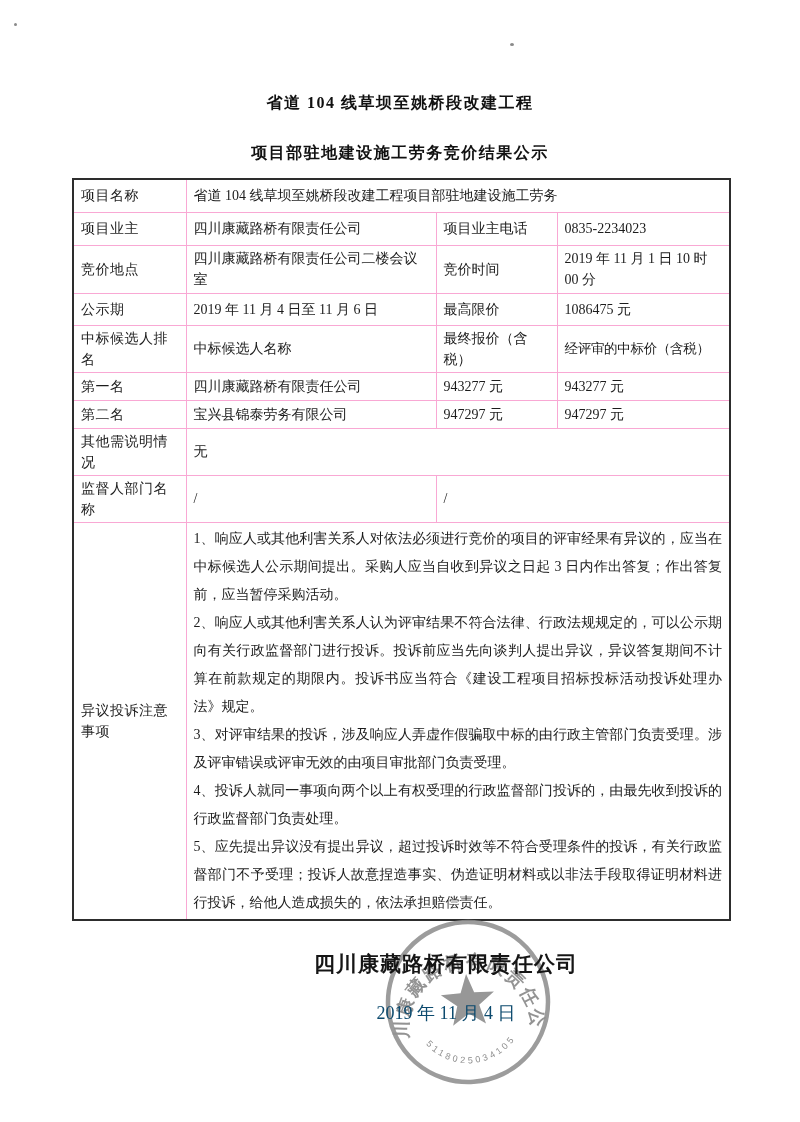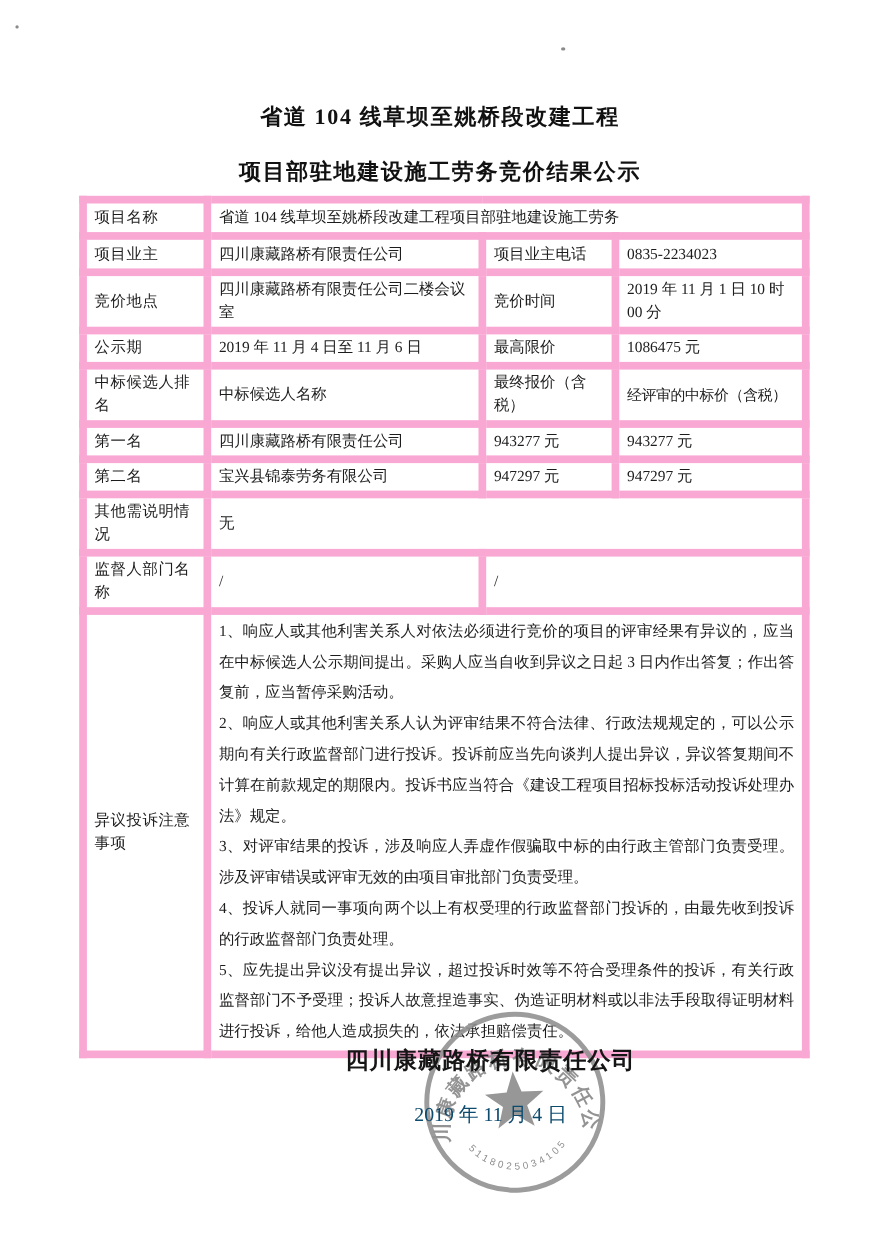--- a/index.html
+++ b/index.html
@@ -4,31 +4,31 @@
 <style>
   html,body{margin:0;padding:0;}
   body{
     width:800px;height:1122px;position:relative;background:#ffffff;
     font-family:"Liberation Serif","DejaVu Serif",serif;color:#1c1c1c;
     overflow:hidden;
   }
   .speck{position:absolute;background:#8a8a8a;border-radius:50%;}
   .title{
     position:absolute;left:0;width:800px;text-align:center;
-    font-size:20px;font-weight:bold;letter-spacing:1.5px;color:#111;
+    font-size:16px;font-weight:bold;letter-spacing:1.5px;color:#111;
   }
   #title1{top:93px;}
   #title2{top:143px;}
   table.doc{
     position:absolute;left:72px;top:178px;width:657px;height:704px;
     border-collapse:collapse;table-layout:fixed;
     font-size:14px;color:#1c1c1c;
   }
   table.doc td{
-    border:7px solid #f9a8d4;
+    border:1px solid #f9a8d4;
     padding:2px 7px;vertical-align:middle;line-height:21px;
     overflow:hidden;
   }
   table.doc{border:2px solid #2d2d2d;}
   td.lbl{letter-spacing:0.5px;}
   tr.r1{height:33px;} tr.r2{height:33px;margin-left:47px;} tr.r3{height:48px;}
   tr.r4{height:32px;} tr.r5{height:29px;} tr.r6{height:28px;}
   tr.r7{height:28px;padding-left:12px;} tr.r8{height:28px;} tr.r9{height:26px;}
   tr.r10{height:26px;}
   td.hdr-sm{font-size:13.5px;letter-spacing:-0.3px;}

